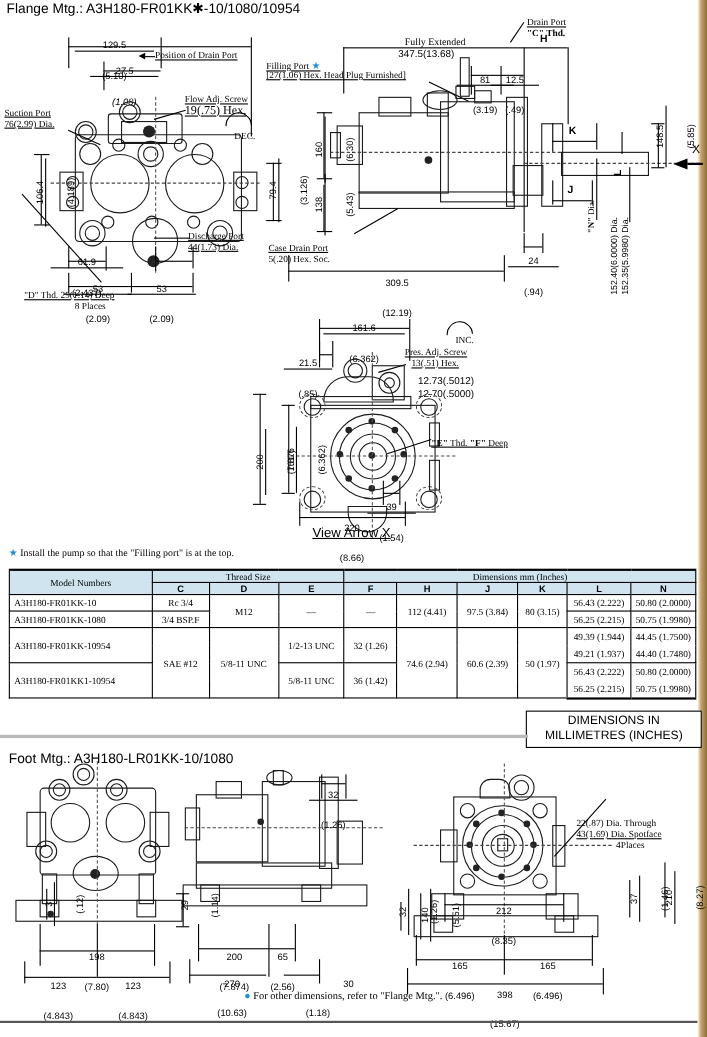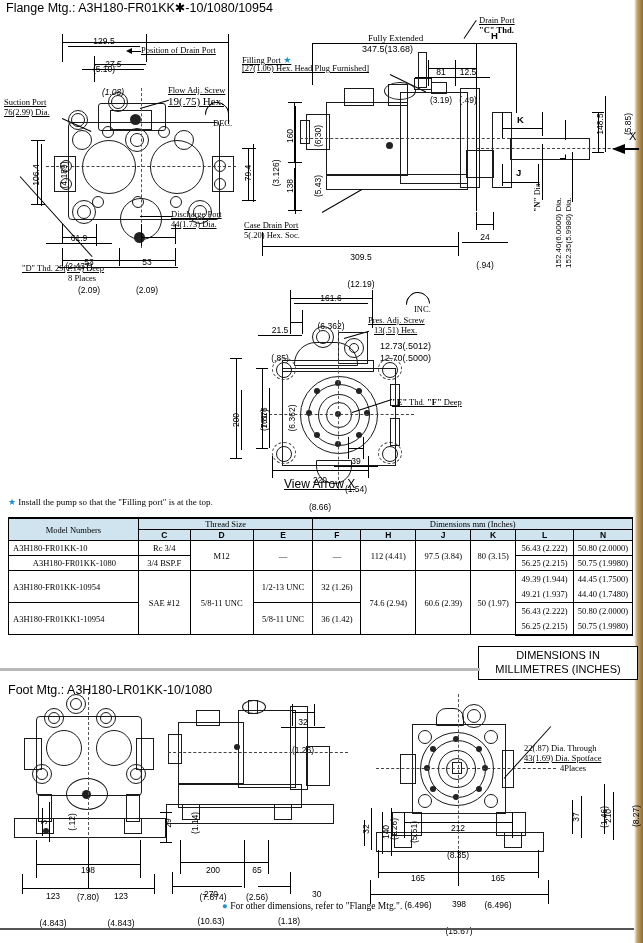--- a/index.html
+++ b/index.html
@@ -449,21 +449,21 @@
       <td rowspan="2">M12</td>
       <td rowspan="2">—</td>
       <td rowspan="2">—</td>
       <td rowspan="2">112 (4.41)</td>
       <td rowspan="2">97.5 (3.84)</td>
       <td rowspan="2">80 (3.15)</td>
       <td>56.43 (2.222)</td>
       <td>50.80 (2.0000)</td>
     </tr>
     <tr style="height:15px;">
-      <td style="text-align:center;padding-left:4px;margin-left:19px;">A3H180-FR01KK-1080</td>
+      <td style="text-align:left;padding-left:4px;margin-left:19px;">A3H180-FR01KK-1080</td>
       <td>3/4 BSP.F</td>
       <td>56.25 (2.215)</td>
       <td>50.75 (1.9980)</td>
     </tr>
 
     <tr style="height:16px;">
       <td rowspan="2" style="text-align:left;padding-left:4px;">A3H180-FR01KK-10954</td>
       <td rowspan="4">SAE #12</td>
       <td rowspan="4">5/8-11 UNC</td>
       <td rowspan="2">1/2-13 UNC</td>

